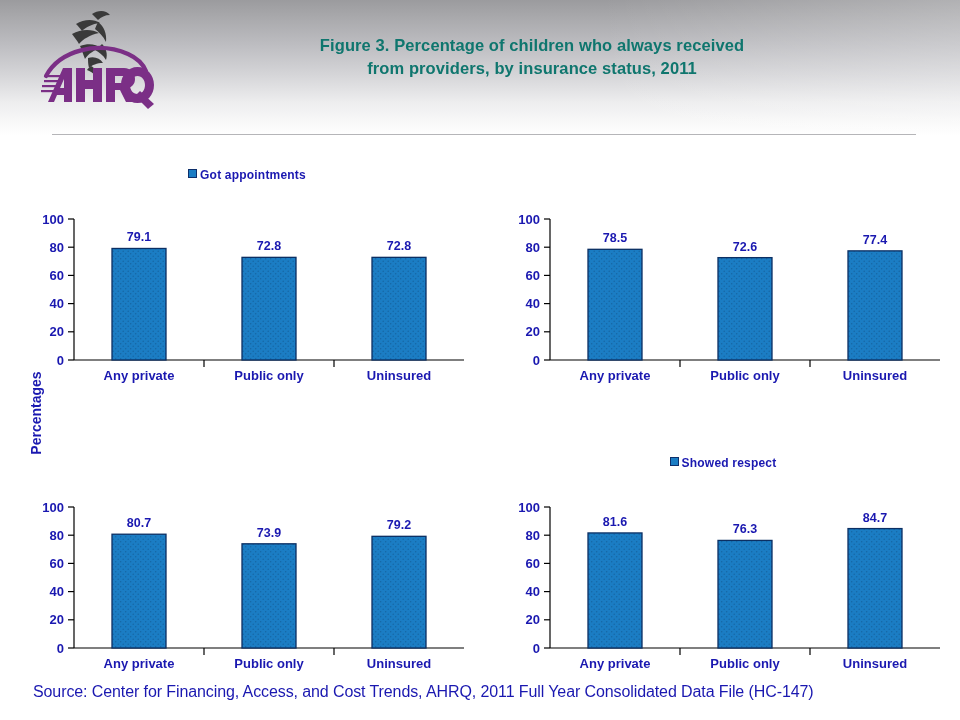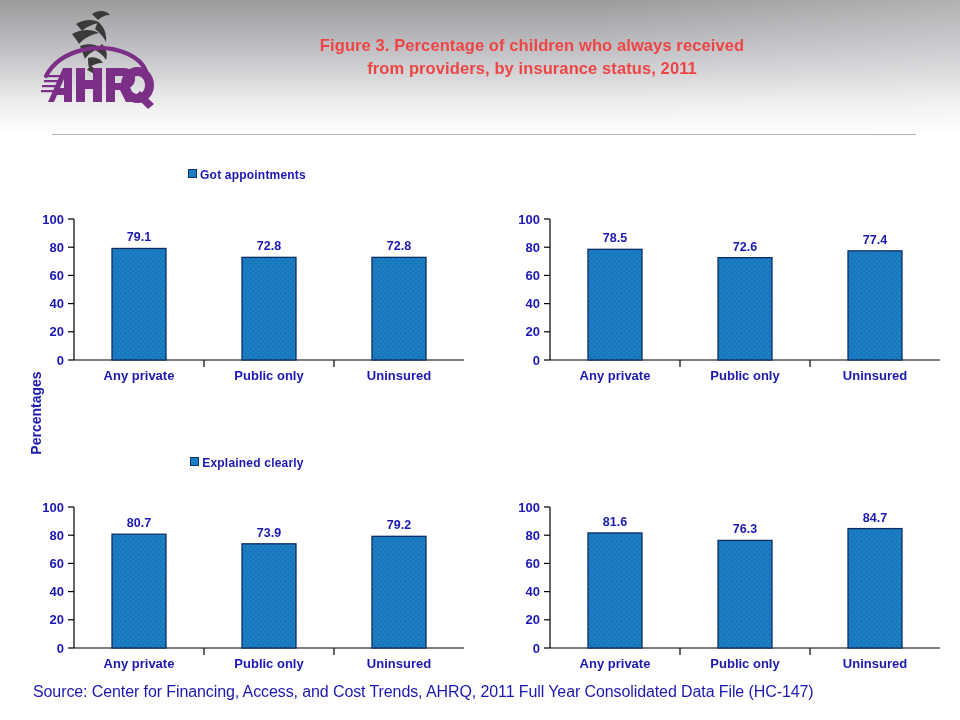--- a/index.html
+++ b/index.html
@@ -52,21 +52,21 @@
     width: 122px; height: 104px;
   }
   #logo svg { display:block; }
 
   
   #title {
     position: absolute;
     left: 236px; top: 34px;
     width: 592px;
     text-align: center;
-    color: #ef4444;
+    color: #0f766e;
     font-size: 16.5px;
     font-weight: bold;
     line-height: 23px;
     letter-spacing: 0.1px;
   }
   #title .tline { display:block; white-space: nowrap; }
 
   
   #ylabel {
     position: absolute;
@@ -291,25 +291,20 @@
         <text x="257" y="90.634" class="val-label">72.6</text>
         <text x="257" y="220" class="cat-label">Public only</text>
         <rect x="360" y="90.866" width="54" height="109.134" fill="url(#dotfill1)" stroke="#0b2f63" stroke-width="1.3"></rect>
         <text x="387" y="83.866" class="val-label">77.4</text>
         <text x="387" y="220" class="cat-label">Uninsured</text>
       </svg>
     </div>
 </div>
 
 <div class="panel" id="panel-2">
-  <div class="legend">
-    <span class="legend-inner">
-      <span class="legend-swatch"></span><span class="legend-label">Explained clearly</span>
-    </span>
-  </div>
   <div class="plot">
       <svg width="470" height="250" viewBox="0 0 470 250">
         <defs>
           <pattern id="dotfill2" width="5" height="5" patternUnits="userSpaceOnUse">
             <rect width="5" height="5" fill="#1b7dc4"></rect>
             <circle cx="1.2" cy="1.2" r="0.75" fill="#1566a4"></circle>
             <circle cx="3.7" cy="3.7" r="0.75" fill="#1566a4"></circle>
           </pattern>
         </defs>
         <line x1="56" y1="200" x2="62" y2="200" class="tick-mark"></line>
@@ -335,20 +330,25 @@
         <text x="257" y="88.80099999999999" class="val-label">73.9</text>
         <text x="257" y="220" class="cat-label">Public only</text>
         <rect x="360" y="88.32799999999999" width="54" height="111.67200000000001" fill="url(#dotfill2)" stroke="#0b2f63" stroke-width="1.3"></rect>
         <text x="387" y="81.32799999999999" class="val-label">79.2</text>
         <text x="387" y="220" class="cat-label">Uninsured</text>
       </svg>
     </div>
 </div>
 
 <div class="panel" id="panel-3">
+  <div class="legend">
+    <span class="legend-inner">
+      <span class="legend-swatch"></span><span class="legend-label">Showed respect</span>
+    </span>
+  </div>
   <div class="plot">
       <svg width="470" height="250" viewBox="0 0 470 250">
         <defs>
           <pattern id="dotfill3" width="5" height="5" patternUnits="userSpaceOnUse">
             <rect width="5" height="5" fill="#1b7dc4"></rect>
             <circle cx="1.2" cy="1.2" r="0.75" fill="#1566a4"></circle>
             <circle cx="3.7" cy="3.7" r="0.75" fill="#1566a4"></circle>
           </pattern>
         </defs>
         <line x1="56" y1="200" x2="62" y2="200" class="tick-mark"></line>

